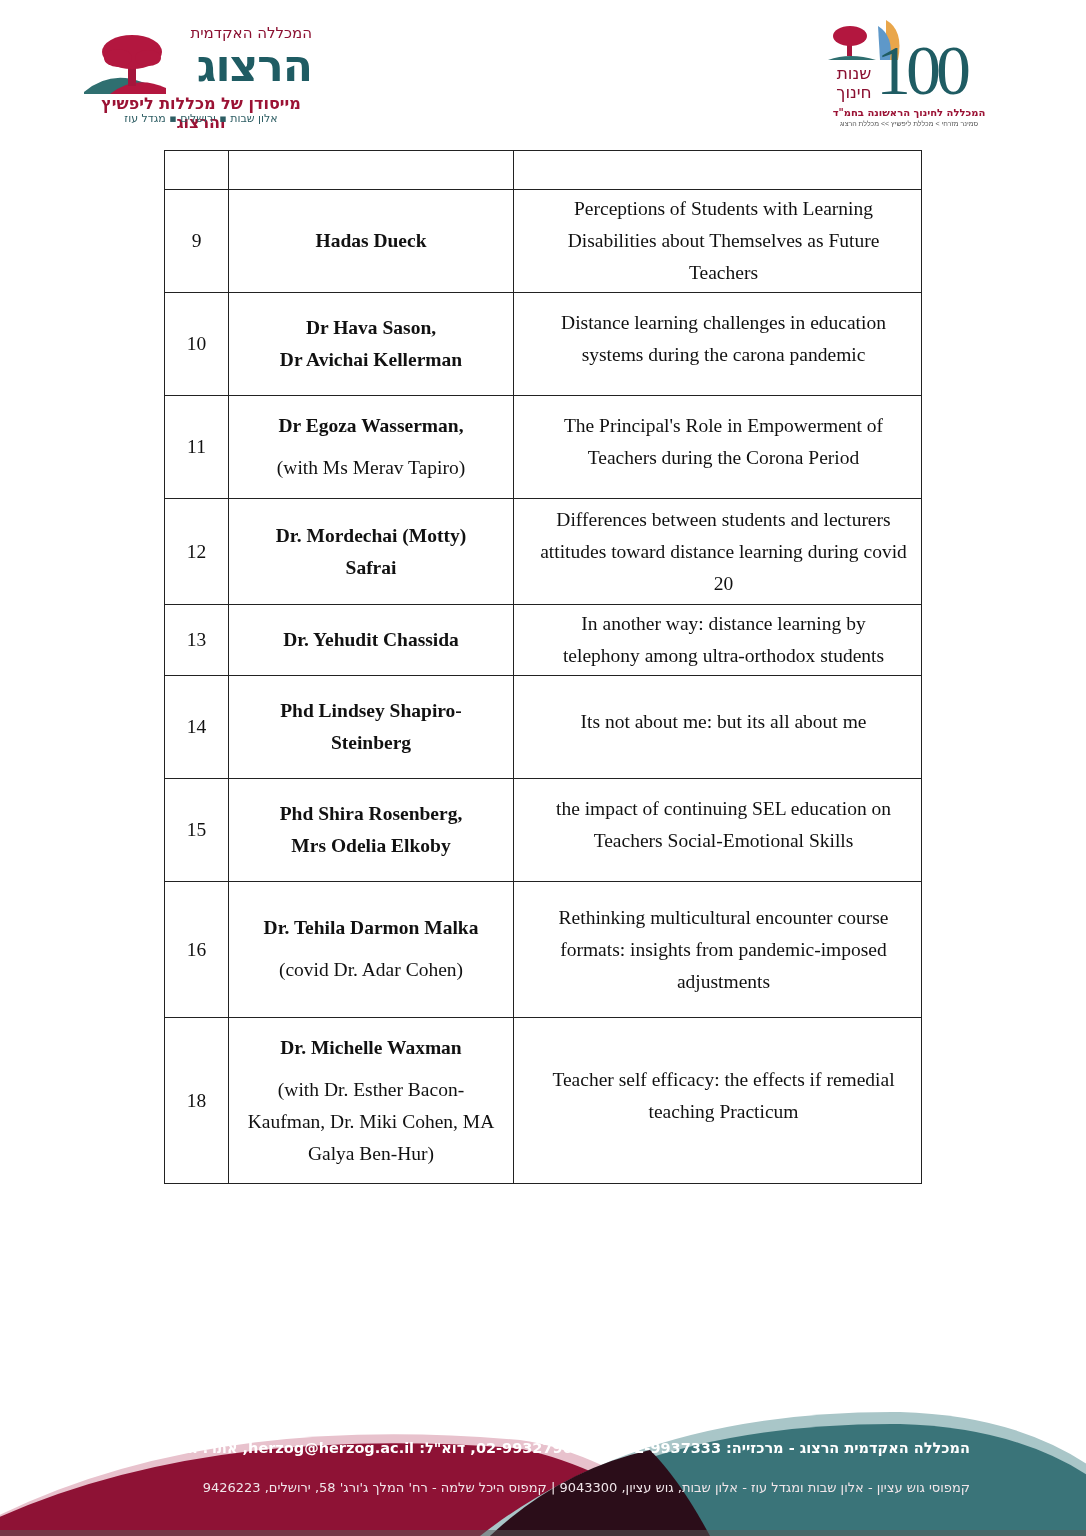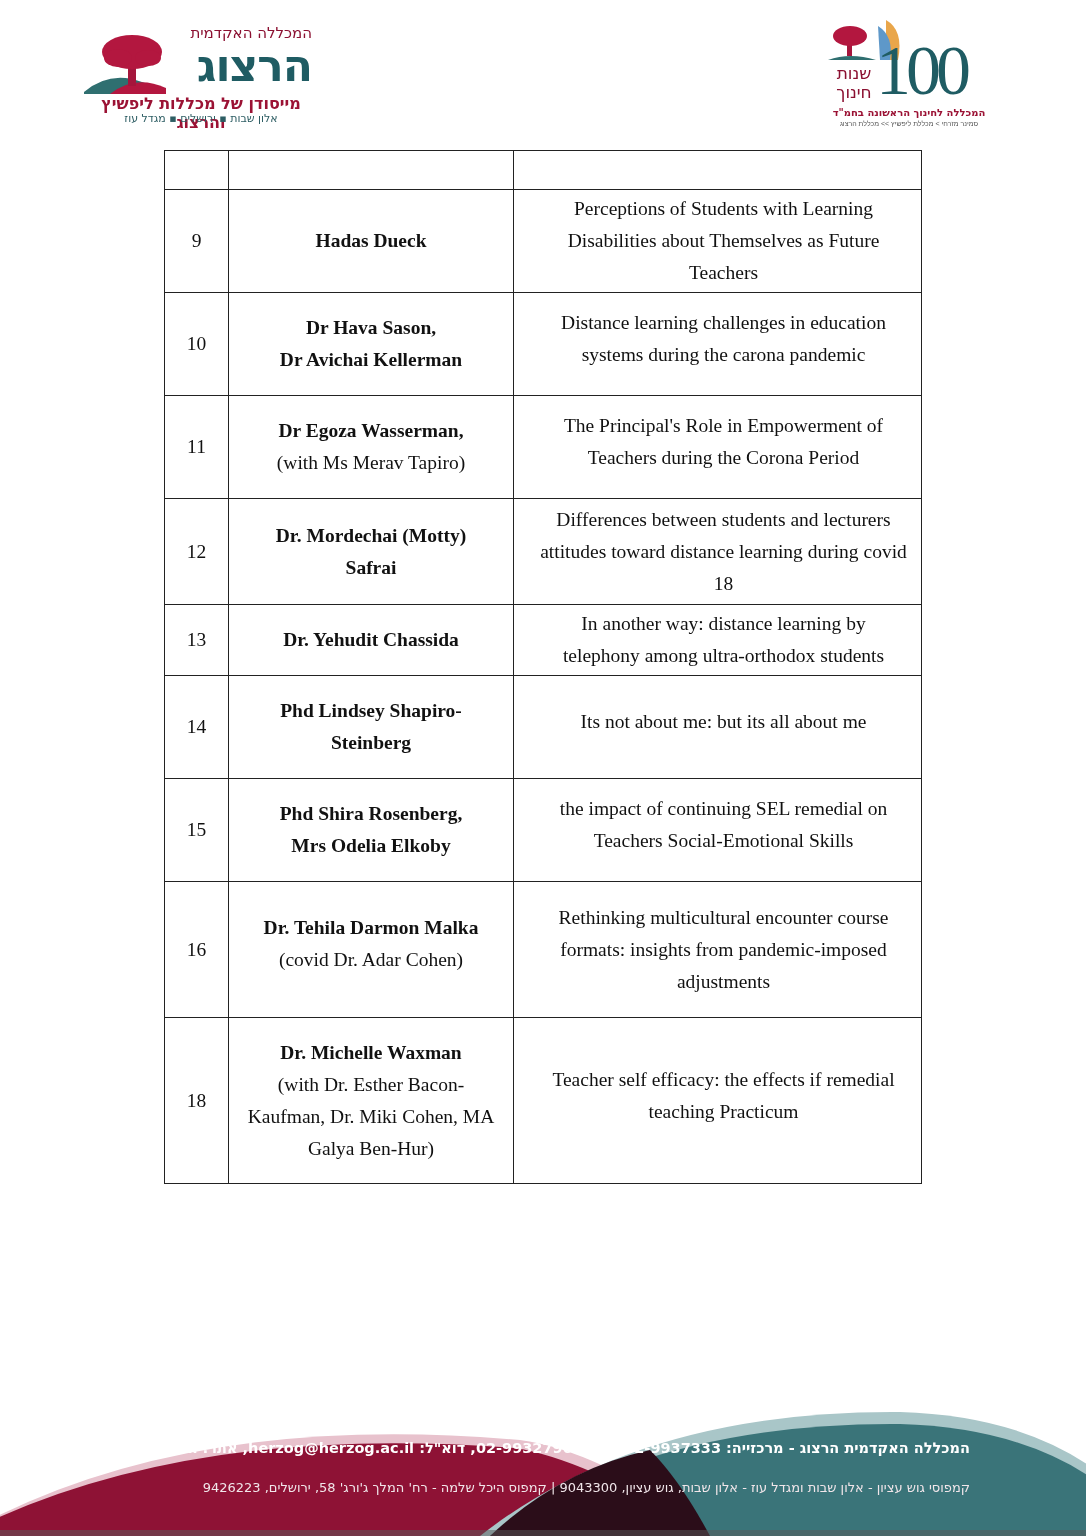--- a/index.html
+++ b/index.html
@@ -21,21 +21,21 @@
   .logo-right svg { position: absolute; left: 0; top: 0; }
 
   
   .tbl { position: absolute; left: 164px; top: 150px; width: 757px; border-collapse: collapse; table-layout: fixed; }
   .tbl td { border: 1.5px solid #222; text-align: center; vertical-align: middle; padding: 0 6px; font-size: 19.5px; line-height: 32px; }
   .tbl col.c1 { width: 64px; }
   .tbl col.c2 { width: 285px; }
   .tbl col.c3 { width: 408px; }
   .num { font-size: 17px; }
   .name-bold { font-weight: bold; display: block; }
-  .name-extra { display: block; }
+  .name-extra { display: block; margin-top: 10px; }
   .title-text { display: block; margin-left: 12px; }
 
   
   .footer { position: absolute; left: 0; top: 1370px; width: 1086px; height: 166px; }
   .footer svg { position: absolute; left: 0; top: 0; }
   .f-line1 { position: absolute; right: 116px; top: 70px; font-family: "DejaVu Sans", sans-serif; font-weight: bold; font-size: 14.5px; color: #ffffff; direction: rtl; white-space: nowrap; }
   .f-line2 { position: absolute; right: 116px; top: 110px; font-family: "DejaVu Sans", sans-serif; font-size: 13px; color: #f1e6ea; direction: rtl; white-space: nowrap; }
 </style>
 </head>
 <body>
@@ -116,21 +116,21 @@
           <span class="title-text">The Principal's Role in Empowerment of Teachers during the Corona Period</span>
         </td>
     </tr>
 
     <tr style="height:106px">
       <td class="num">12</td>
       <td style="padding:0 26px">
           <span class="name-bold">Dr. Mordechai (Motty) Safrai</span>
         </td>
       <td>
-          <span class="title-text">Differences between students and lecturers attitudes toward distance learning during covid 18</span>
+          <span class="title-text">Differences between students and lecturers attitudes toward distance learning during covid 20</span>
         </td>
     </tr>
 
     <tr style="height:71px">
       <td class="num">13</td>
       <td>
           <span class="name-bold">Dr. Yehudit Chassida</span>
         </td>
       <td style="padding:0 20px">
           <span class="title-text">In another way: distance learning by telephony among ultra-orthodox students</span>
@@ -147,21 +147,21 @@
         </td>
     </tr>
 
     <tr style="height:103px">
       <td class="num">15</td>
       <td>
         <span class="name-bold">Phd Shira Rosenberg,</span>
         <span class="name-bold">Mrs Odelia Elkoby</span>
       </td>
       <td style="vertical-align:top;padding-top:14px">
-          <span class="title-text">the impact of continuing SEL remedial on Teachers Social-Emotional Skills</span>
+          <span class="title-text">the impact of continuing SEL education on Teachers Social-Emotional Skills</span>
         </td>
     </tr>
 
     <tr style="height:136px">
       <td class="num">16</td>
       <td style="vertical-align:top;padding-top:30px">
         <span class="name-bold">Dr. Tehila Darmon Malka</span>
         <span class="name-extra">(covid Dr. Adar Cohen)</span>
       </td>
       <td>

